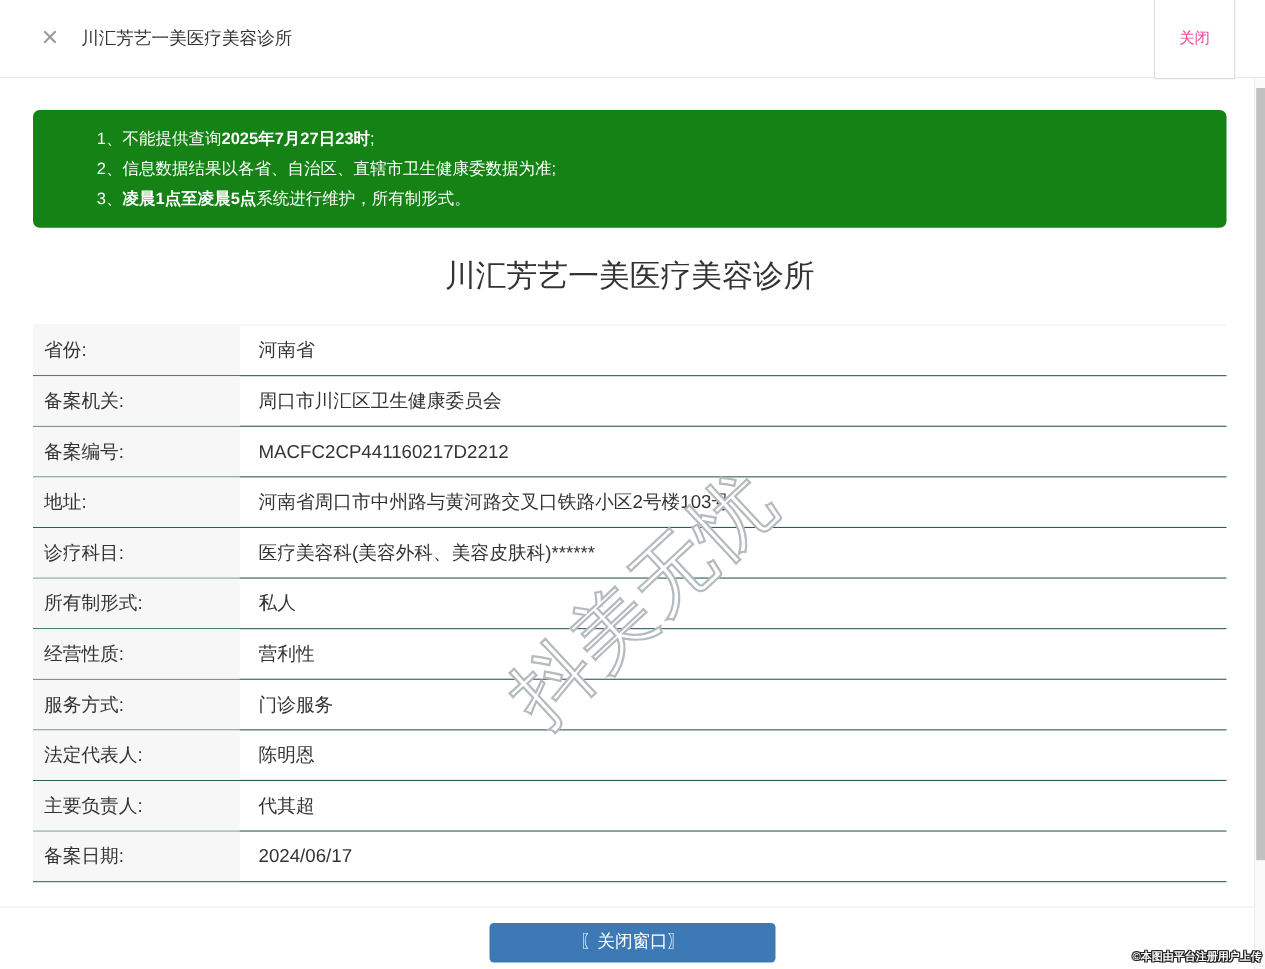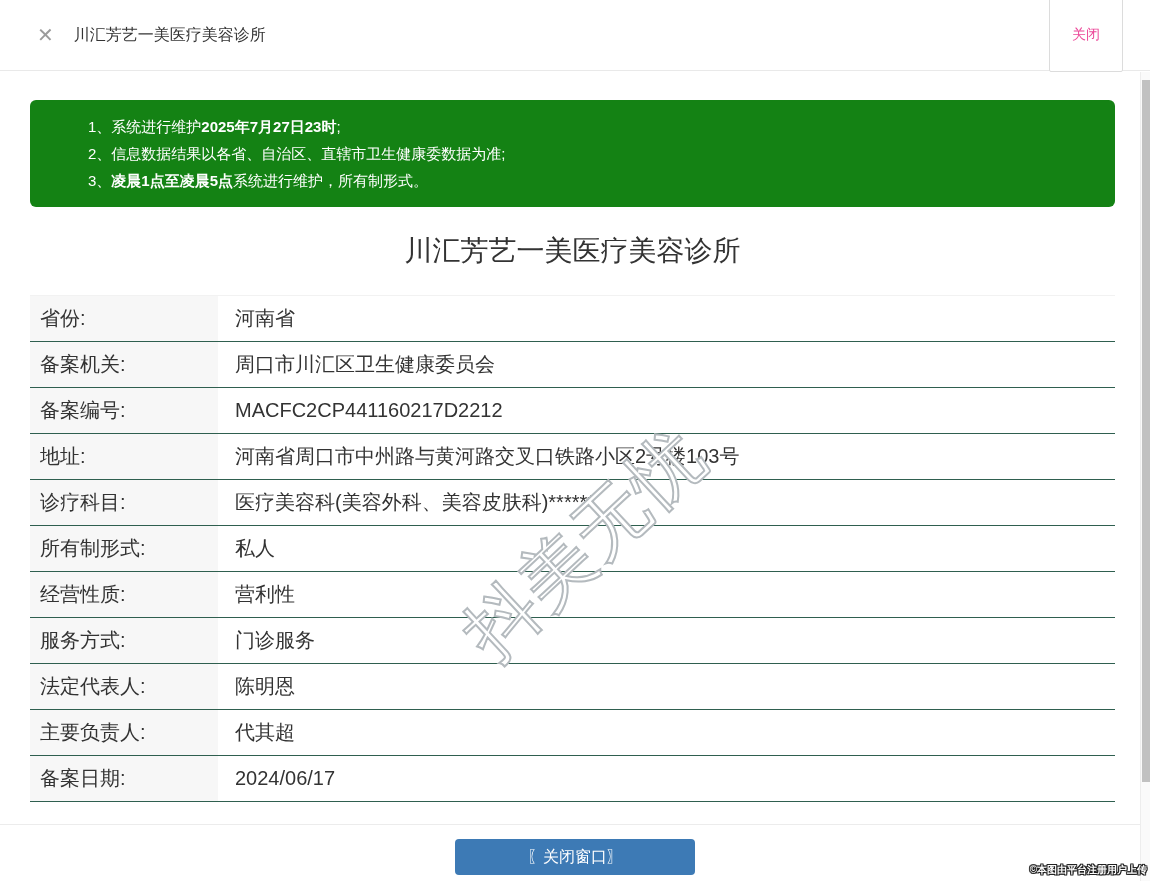--- a/index.html
+++ b/index.html
@@ -42,36 +42,36 @@
   }
   .notice b { font-weight:bold; }
   .page-title {
     text-align:center; font-size:28px; font-weight:400; color:#333;
     line-height:40px; margin-top:24px; margin-bottom:24px;
   }
   
   .info-table { border-top:1px solid #f2f2f2; }
   .info-row {
     display:flex; align-items:stretch; height:46px;
-    border-bottom:1px solid var(--divider,#2f5f4f); font-size:20px;
+    border-bottom:1px solid var(--divider,#2f5f4f); font-size:17px;
   }
   .info-label {
     width:188px; flex:0 0 188px; background:var(--label_bg,#f7f7f7);
     display:flex; align-items:center; padding-left:10px; color:#333;
   }
   .info-value {
     flex:1; display:flex; align-items:center; padding-left:17px; color:#333;
   }
   
   .footer {
     margin-top:22px; border-top:1px solid #ececec; padding-top:14px;
     text-align:center;
   }
   .close-window-btn {
-    width:240px; height:36px; background:var(--blue,#3d7ab5); color:#fff;
+    width:260px; height:36px; background:var(--blue,#3d7ab5); color:#fff;
     border:none; border-radius:4px; font-size:16px; cursor:pointer;
     font-family:inherit; line-height:36px;
   }
   
   .watermark {
     position:absolute; left:420px; top:320px; width:330px; height:250px;
     display:flex; align-items:center; justify-content:center;
     transform:rotate(-43deg); font-size:72px; letter-spacing:2px;
     color:#ffffff; -webkit-text-stroke:2px #b4babe;
     z-index:5; pointer-events:none; white-space:nowrap;
@@ -90,21 +90,21 @@
 
 <div class="header">
   <span class="close-x">✕</span>
   <span class="header-title">川汇芳艺一美医疗美容诊所</span>
   <button class="header-close-btn">关闭</button>
 </div>
 
 <div class="content">
 
   <div class="notice">
-    <div><span>1、</span><span>系统进行维护</span><b>2025年7月27日23时</b><span>;</span></div>
+    <div><span>1、</span><span>不能提供查询</span><b>2025年7月27日23时</b><span>;</span></div>
     <div><span>2、</span><span>信息数据结果以各省、自治区、直辖市卫生健康委数据为准;</span><b></b><span></span></div>
     <div><span>3、</span><span></span><b>凌晨1点至凌晨5点</b><span>系统进行维护，所有制形式。</span></div>
   </div>
 
   <div class="page-title">川汇芳艺一美医疗美容诊所</div>
 
   <div class="info-table">
     <div class="info-row">
       <div class="info-label">省份:</div>
       <div class="info-value">河南省</div>

